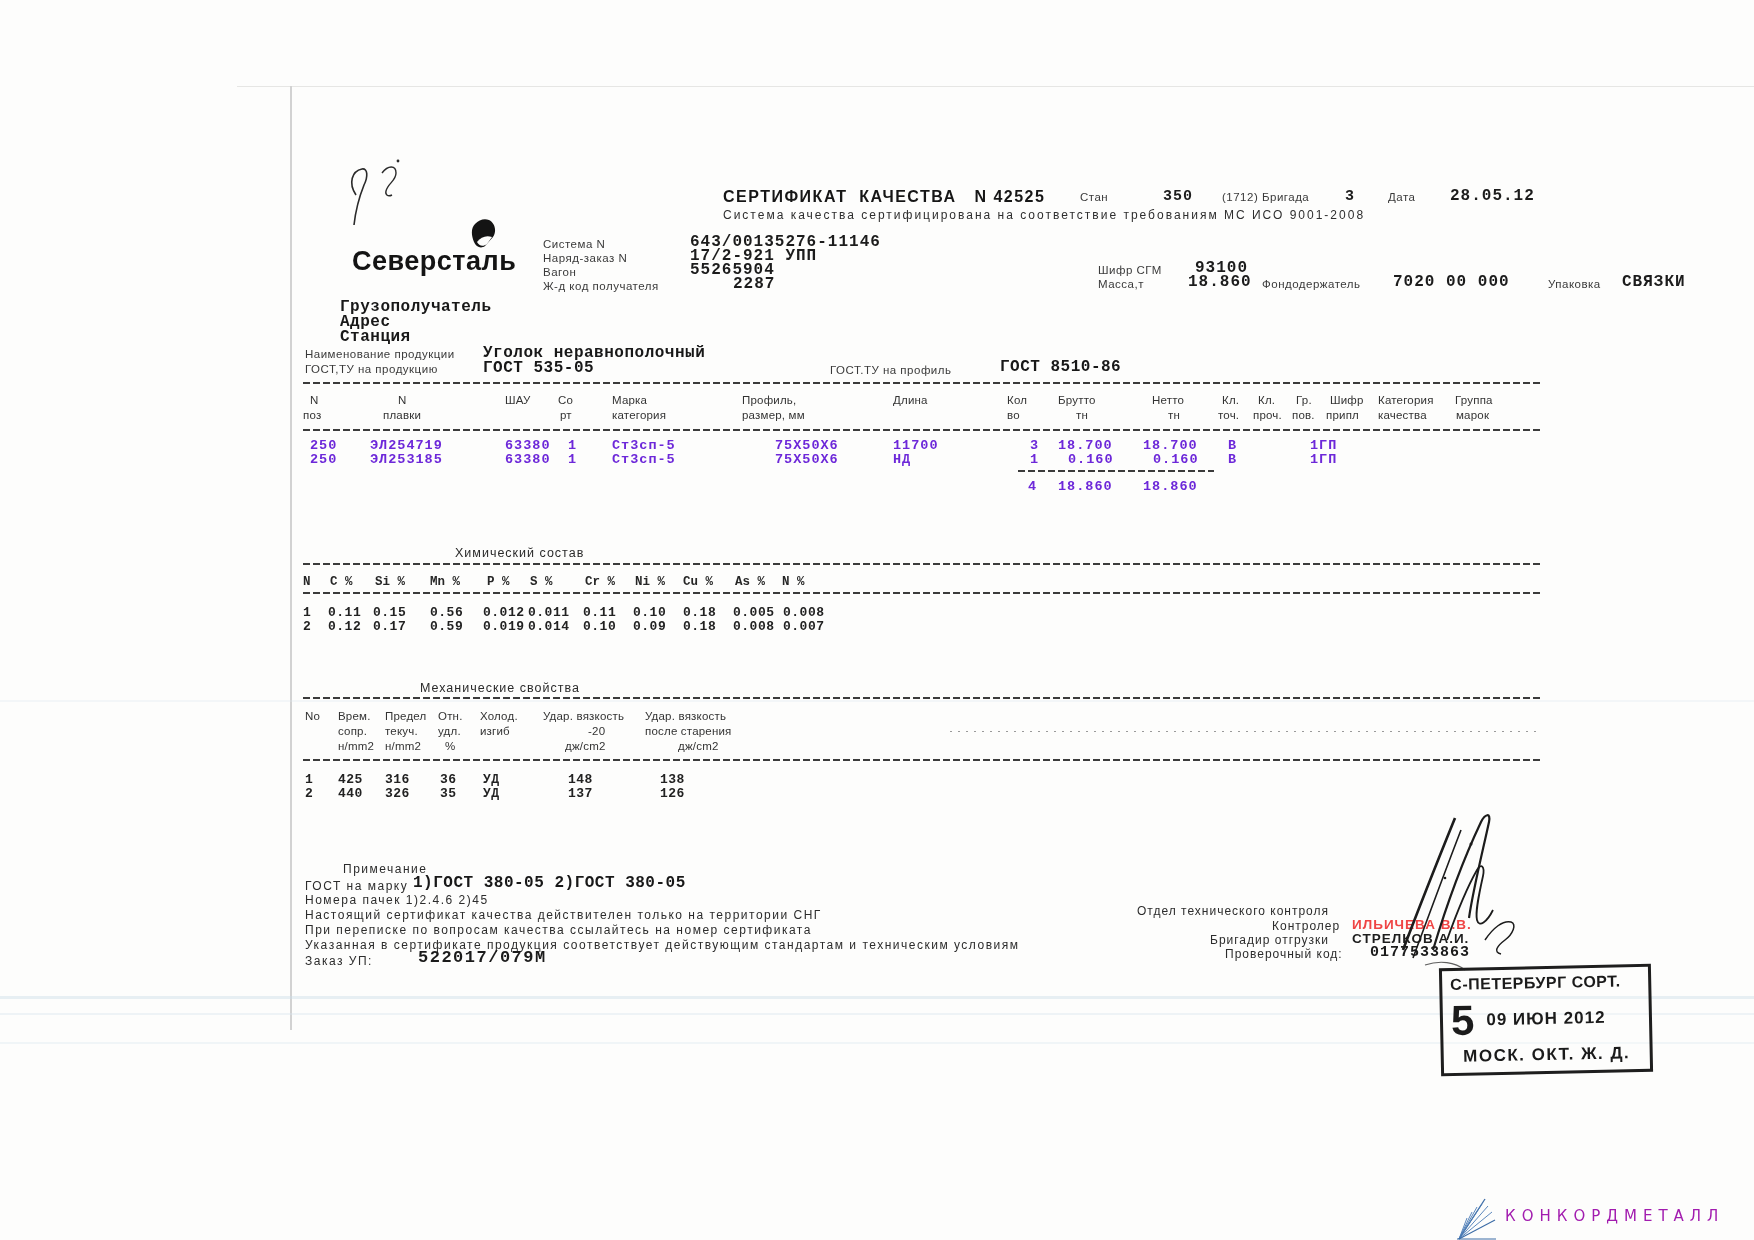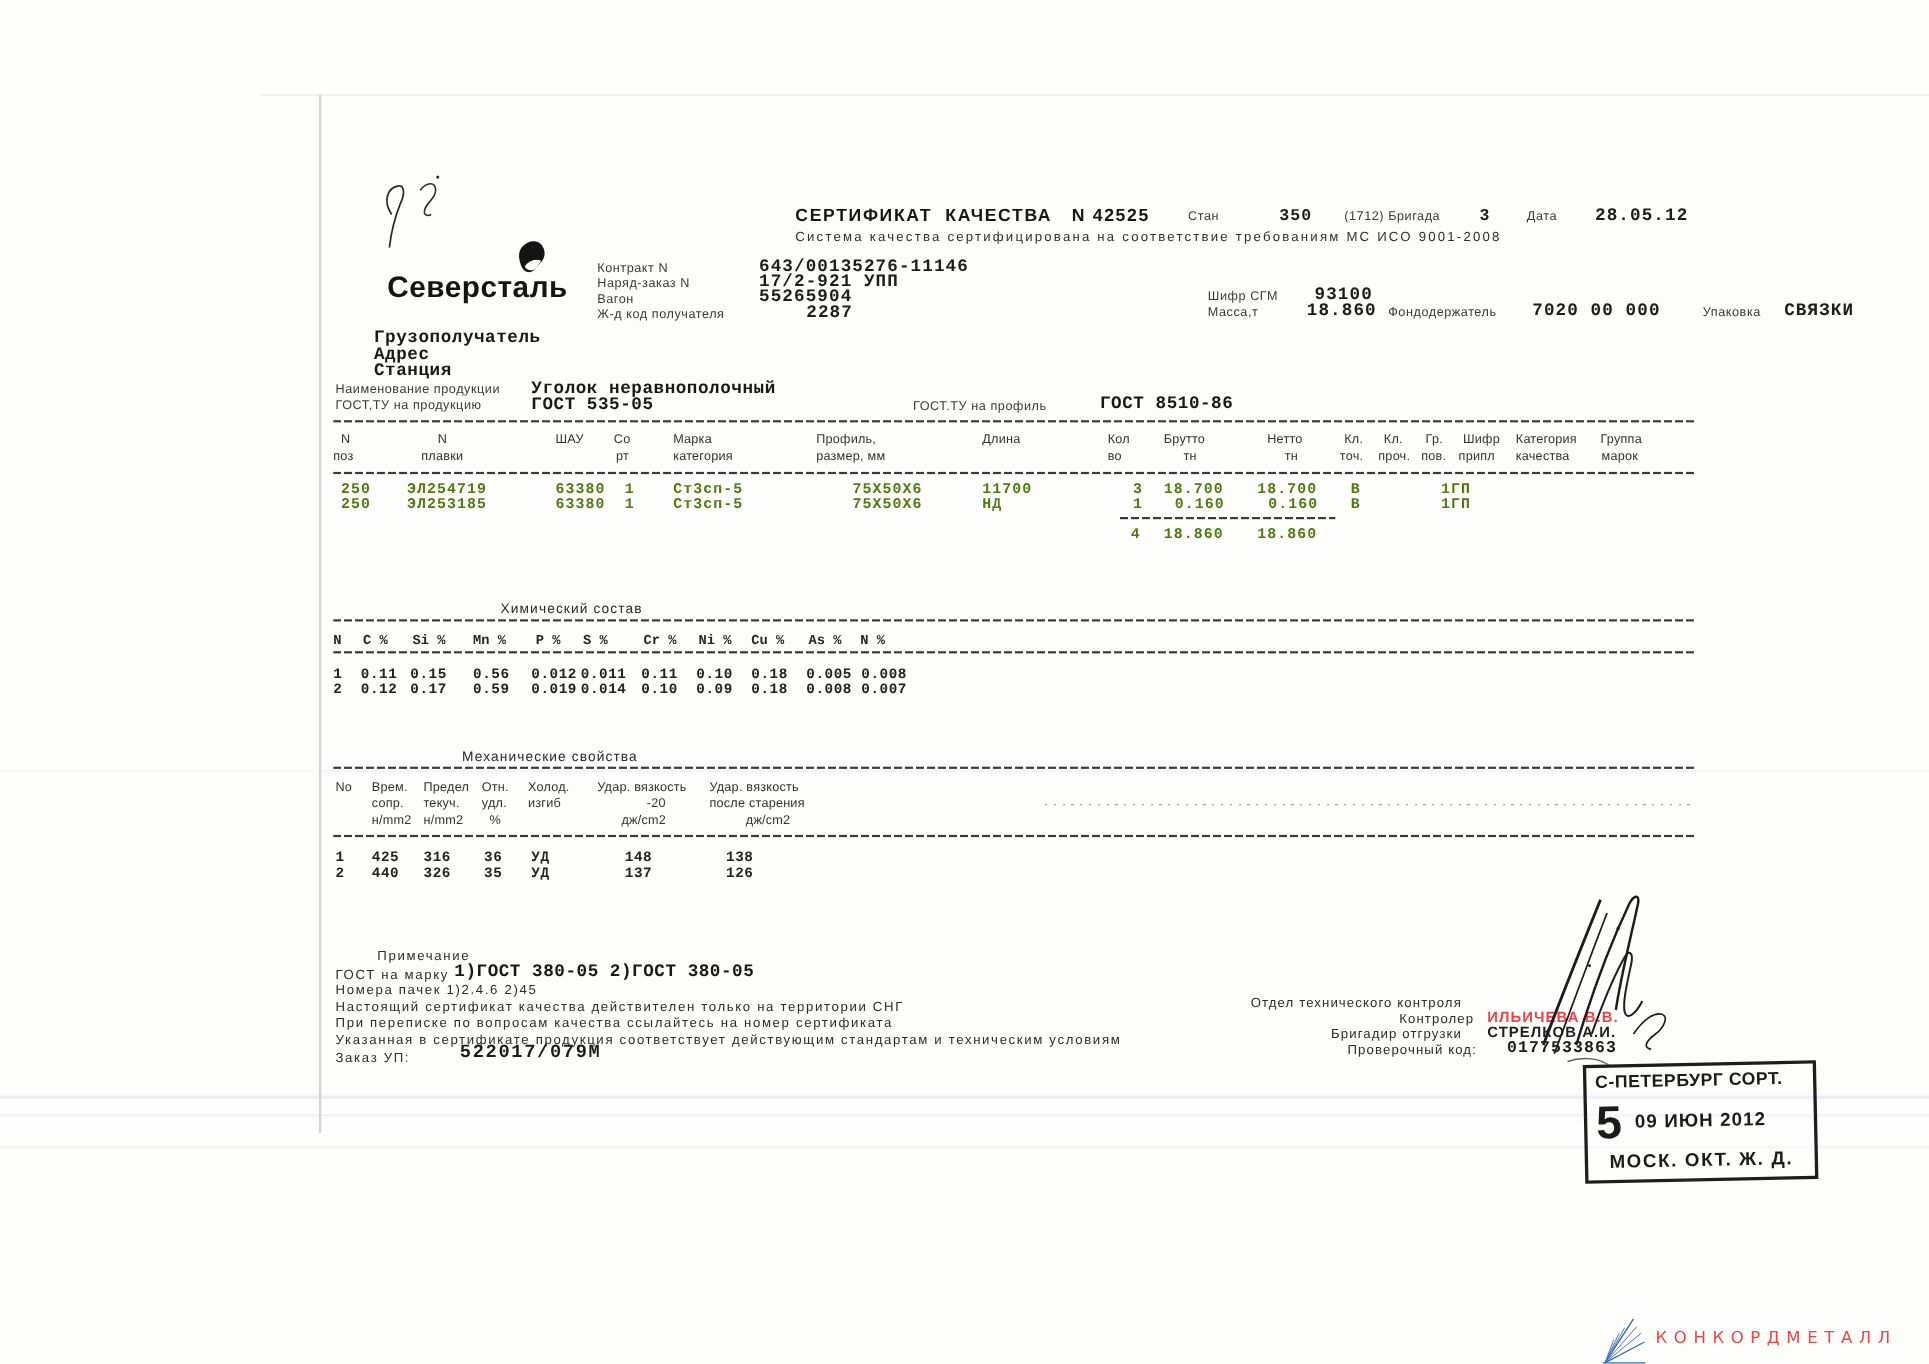--- a/index.html
+++ b/index.html
@@ -19,21 +19,21 @@
   .note{font:12px "Liberation Sans",sans-serif;color:#2c2c2c;letter-spacing:1.5px;}
   .sectitle{font:12.5px "Liberation Sans",sans-serif;color:#2a2a2a;letter-spacing:1px;}
   
   .dash{position:absolute;height:2px;
     background:repeating-linear-gradient(90deg,#3b3b3b 0 7px,transparent 7px 10px);}
   .dotted{position:absolute;height:1px;
     background:repeating-linear-gradient(90deg,#9a9a9a 0 2px,transparent 2px 8px);}
   
   .trow{position:absolute;left:0;top:0;width:1754px;height:16px;}
   .trow .cell{position:absolute;top:0;white-space:pre;}
-  .tdata .cell{font:700 13.5px "Liberation Mono",monospace;color:#4d7c0f;letter-spacing:1px;}
+  .tdata .cell{font:700 13.5px "Liberation Mono",monospace;color:#6d28d9;letter-spacing:1px;}
   .thead .cell{font:11.5px "Liberation Sans",sans-serif;color:#333;letter-spacing:.2px;}
   .chemrow .cell{font:600 13px "Liberation Mono",monospace;color:#222;letter-spacing:.5px;}
   .chemhd .cell{font:600 12.5px "Liberation Mono",monospace;color:#262626;}
   
   .edge-v{position:absolute;width:2px;background:#d2d2d2;}
   .edge-h{position:absolute;height:1px;background:#e6e6e4;}
   .streak{position:absolute;left:0;width:1754px;}
   
   .stamp{
     position:absolute;left:1440px;top:966px;width:212px;height:108px;
@@ -41,21 +41,21 @@
     color:#1b1b1b;background:rgba(255,255,255,.2);
     display:flex;flex-direction:column;justify-content:space-between;
     padding:5px 8px 6px 8px;box-sizing:border-box;
   }
   .stamp .l1{font:700 16px "Liberation Sans",sans-serif;letter-spacing:.5px;white-space:pre;}
   .stamp .mid{display:flex;align-items:center;gap:12px;}
   .stamp .num{font:700 42px "Liberation Sans",sans-serif;line-height:.85;}
   .stamp .date{font:700 17px "Liberation Sans",sans-serif;letter-spacing:1px;white-space:pre;}
   .stamp .l3{font:700 17px "Liberation Sans",sans-serif;letter-spacing:1.5px;text-align:center;white-space:pre;}
   
-  .konkord-text{font:15px "DejaVu Sans",sans-serif;color:#ef4444;letter-spacing:6px;white-space:pre;text-align:center;}
+  .konkord-text{font:15px "DejaVu Sans",sans-serif;color:#a21caf;letter-spacing:6px;white-space:pre;text-align:center;}
   svg{display:block;}
 </style>
 </head>
 <body>
 
 <div class="edge-h abs" style="left:237px;top:86px;width:1517px;"></div>
 <div class="edge-v abs" style="left:290px;top:86px;height:944px;"></div>
 <div class="streak" style="top:996px;height:3px;background:rgba(205,222,233,.45);"></div>
 <div class="streak" style="top:1013px;height:2px;background:rgba(214,228,237,.4);"></div>
 <div class="streak" style="top:1042px;height:2px;background:rgba(214,228,237,.35);"></div>
@@ -75,21 +75,21 @@
 <div class="abs lbl" style="left:1388px;top:191px;">Дата</div>
 <div class="abs val-lg" style="left:1450px;top:187px;">28.05.12</div>
 <div class="abs subtl" style="left:723px;top:208px;">Система качества сертифицирована на соответствие требованиям МС ИСО 9001-2008</div>
 
 <div class="abs" style="left:352px;top:246px;font:700 27px 'Liberation Sans',sans-serif;color:#141414;letter-spacing:.5px;">Северсталь</div>
 <svg class="abs" style="left:468px;top:218px;" width="30" height="30" viewBox="0 0 30 30">
   <path d="M21,2 C27,5 29,13 25,19 L17,28 C13,31 8,29 6,24 C3,17 3,10 7,6 C11,2 16,0 21,2 Z" fill="#141414"></path>
   <path d="M9,24 C13,19 18,17 24,19 L19,26 C15,29 11,28 9,24 Z" fill="#fdfdfc"></path>
 </svg>
 
-<div class="abs lbl" style="left:543px;top:238px;">Контракт N</div>
+<div class="abs lbl" style="left:543px;top:238px;">Система N</div>
 <div class="abs val-lg" style="left:690px;top:233px;">643/00135276-11146</div>
 <div class="abs lbl" style="left:543px;top:252px;">Наряд-заказ N</div>
 <div class="abs val-lg" style="left:690px;top:247px;">17/2-921 УПП</div>
 <div class="abs lbl" style="left:543px;top:266px;">Вагон</div>
 <div class="abs val-lg" style="left:690px;top:261px;">55265904</div>
 <div class="abs lbl" style="left:543px;top:280px;">Ж-д код получателя</div>
 <div class="abs val-lg" style="left:733px;top:275px;">2287</div>
 
 <div class="abs lbl" style="left:1098px;top:264px;">Шифр СГМ</div>
 <div class="abs val-lg" style="left:1195px;top:259px;">93100</div>

